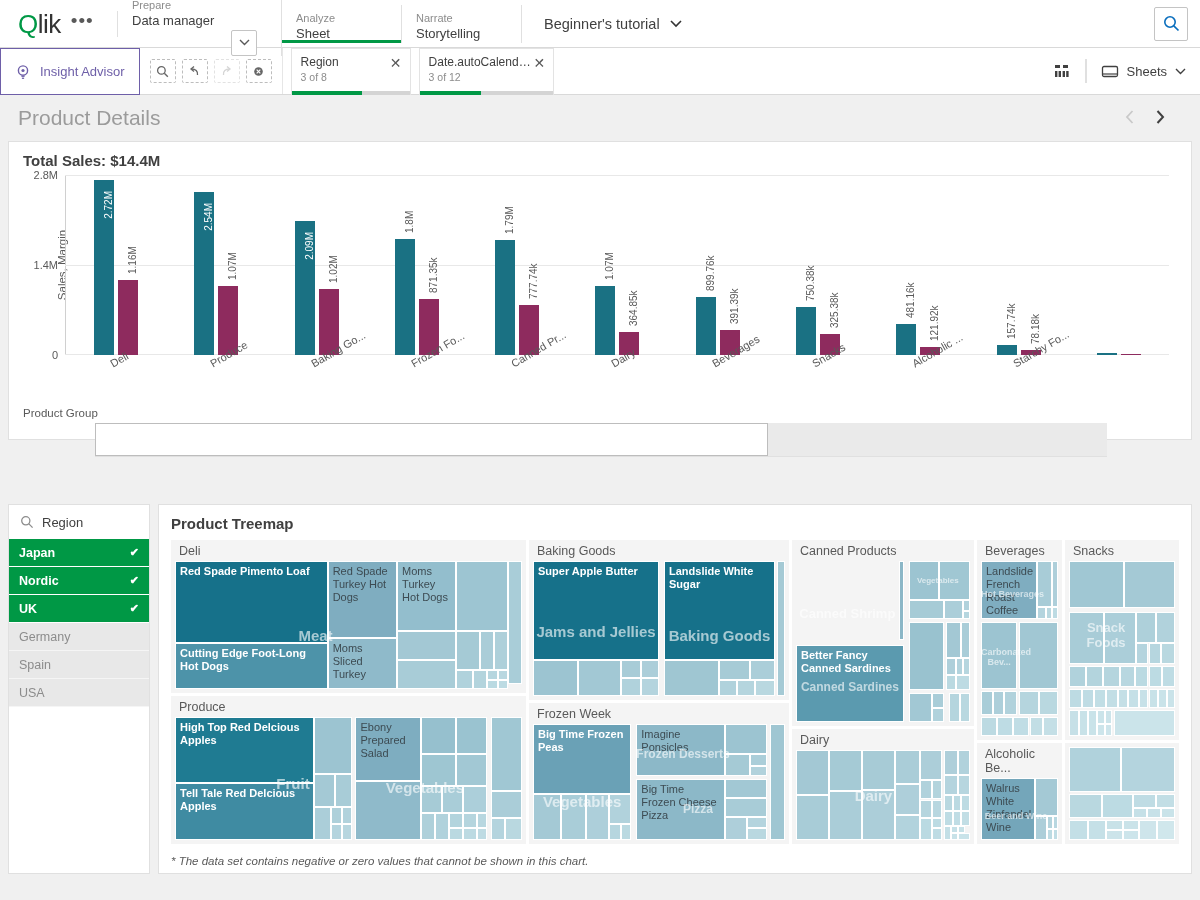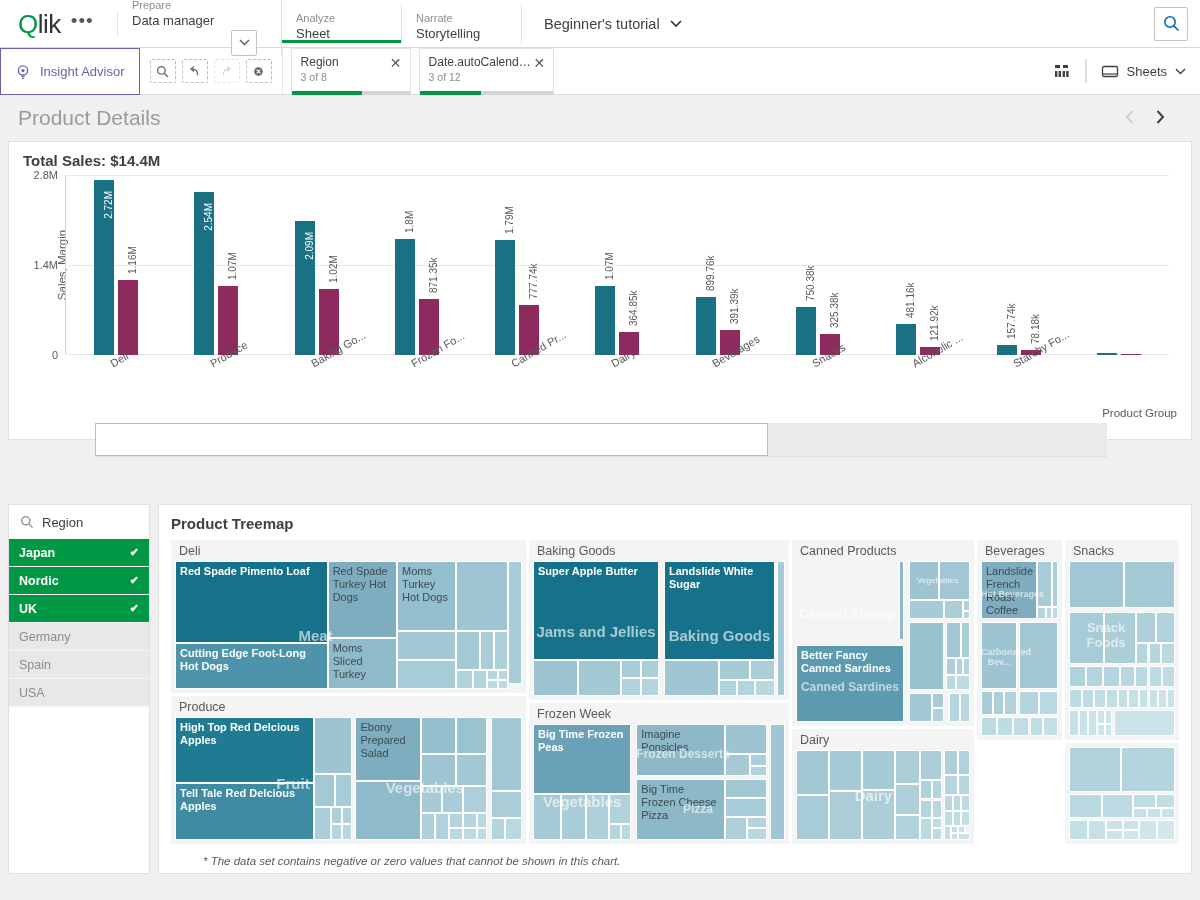--- a/index.html
+++ b/index.html
@@ -134,21 +134,21 @@
   }
   .blab.inside {
     bottom: auto; top: 0; color: #fff;
     transform: rotate(-90deg) translate(-100%, 10px);
   }
   .xlabels { position: relative; height: 50px; margin-left: 43px; margin-right: 8px; }
   .xlab {
     position: absolute; top: 4px; font-size: 11px; color: #595959; white-space: nowrap;
     transform: rotate(-30deg); transform-origin: left top;
   }
-  .xaxis-title { text-align: right; font-size: 11.5px; color: #595959; margin-top: 2px; }
+  .xaxis-title { text-align: left; font-size: 11.5px; color: #595959; margin-top: 2px; }
   .mini { margin: 4px 70px 0 72px; height: 34px; position: relative; border-bottom: 1px solid #e0e0e0;}
   .mini-sel { position: absolute; left: 0; top: 0; bottom: 0; width: 66.5%;
               border: 1px solid #bdbdbd; border-top-color:#bdbdbd; background: #fff; }
   .mini-dim { position: absolute; right: 0; top: 0; bottom: 0; left: 66.5%; background: #eaeaea; }
   .mini-bars { position: absolute; left: 2px; right: 2px; bottom: 0; top: 6px; display: flex;
                align-items: flex-end; }
   .mini-grp { flex: 1; display: flex; align-items: flex-end; justify-content: center; gap: 2px; }
   .mini-bar { width: 9px; }
   .mini-bar.s { background: #1a7183; }
   .mini-bar.m { background: #8e2b5e; }
@@ -173,21 +173,21 @@
   .tgroup-body { flex: 1; position: relative; margin: 0 4px 4px 4px; }
   .tile { position: absolute; overflow: hidden; border: 1px solid #fff; }
   .tile-lab { font-size: 11px; line-height: 13px; padding: 3px 4px; display: block;
               overflow: hidden; }
   .tile-lab.w { color: #fff; font-weight: bold; }
   .tile-lab.d { color: #3d4b52; }
   .grp-lab { position: absolute; left: 0; right: 0; top: 50%; transform: translateY(-50%);
              text-align: center; font-size: 15px; font-weight: bold; color: rgba(255,255,255,.62);
              pointer-events: none; white-space: nowrap; }
   .grp-lab.sm { font-size: 12px; }
-  .footnote { font-size: 11.5px; color: #595959; font-style: italic; padding-top: 7px; margin-left: 32px; }
+  .footnote { font-size: 11.5px; color: #595959; font-style: italic; padding-top: 7px; }
 </style>
 </head>
 <body>
 
 <div class="topbar">
   <div class="logo-zone">
     <div class="qlik-logo">Q<span class="dark">lik</span></div>
     <div class="dots">•••</div>
   </div>
 
@@ -801,20 +801,35 @@
               <div class="tile" style="left:0;top:89%;width:21%;height:11%;background:#bcdae2"></div>
               <div class="tile" style="left:21%;top:89%;width:21%;height:11%;background:#bedce4"></div>
               <div class="tile" style="left:42%;top:89%;width:21%;height:11%;background:#c0dde5"></div>
               <div class="tile" style="left:63%;top:89%;width:18%;height:11%;background:#c2dee5"></div>
               <div class="tile" style="left:81%;top:89%;width:19%;height:11%;background:#c4dfe6"></div>
               <div class="grp-lab sm" style="left:0;width:80%;top:19%;font-size:9px">Hot Beverages</div>
               <div class="grp-lab sm" style="left:0;width:47%;top:55%;font-size:9px;line-height:10px;white-space:normal">Carbonated Bev...</div>
             </div>
           </div>
 
+          <div class="tgroup" style="height:101px">
+            <div class="tgroup-hd">Alcoholic Be...</div>
+            <div class="tgroup-body">
+              <div class="tile" style="left:0;top:0;width:70%;height:100%;background:#74a6ba">
+                  <span class="tile-lab d">Walrus White Zinfandel Wine</span>
+                </div>
+              <div class="tile" style="left:70%;top:0;width:30%;height:62%;background:#a4c9d5"></div>
+              <div class="tile" style="left:70%;top:62%;width:16%;height:38%;background:#acced9"></div>
+              <div class="tile" style="left:86%;top:62%;width:7%;height:20%;background:#b3d4dd"></div>
+              <div class="tile" style="left:93%;top:62%;width:7%;height:20%;background:#b8d7e0"></div>
+              <div class="tile" style="left:86%;top:82%;width:7%;height:18%;background:#bcdbe3"></div>
+              <div class="tile" style="left:93%;top:82%;width:7%;height:18%;background:#c0dde5"></div>
+              <div class="grp-lab sm" style="left:5%;width:78%;top:62%;font-size:9px">Beer and Wine</div>
+            </div>
+          </div>
         </div>
 
         <div class="tcol" style="flex:1">
           <div class="tgroup" style="height:200px">
             <div class="tgroup-hd">Snacks</div>
             <div class="tgroup-body">
               <div class="tile" style="left:0;top:0;width:52%;height:27%;background:#a0c7d3"></div>
               <div class="tile" style="left:52%;top:0;width:48%;height:27%;background:#a4c9d5"></div>
               <div class="tile" style="left:0;top:29%;width:33%;height:30%;background:#a8ccd7"></div>
               <div class="tile" style="left:33%;top:29%;width:30%;height:30%;background:#abced9"></div>

